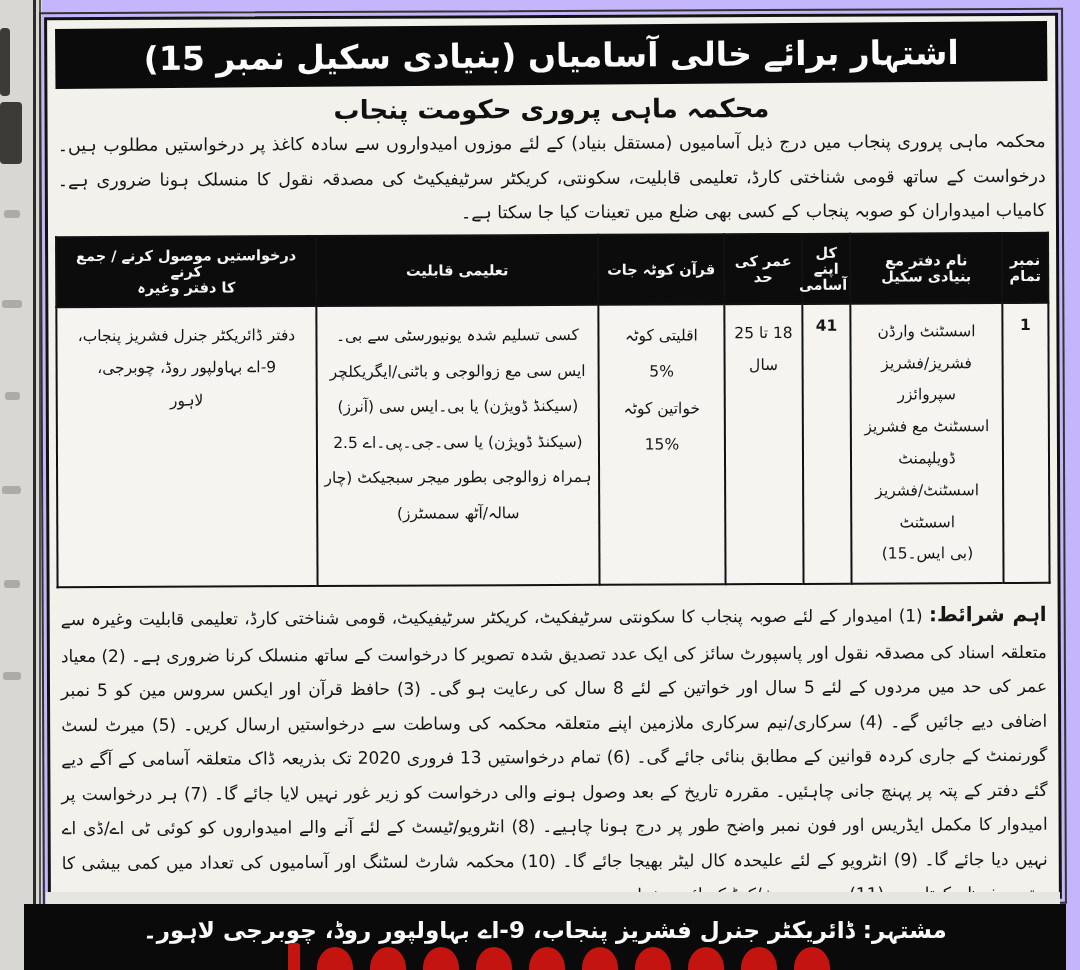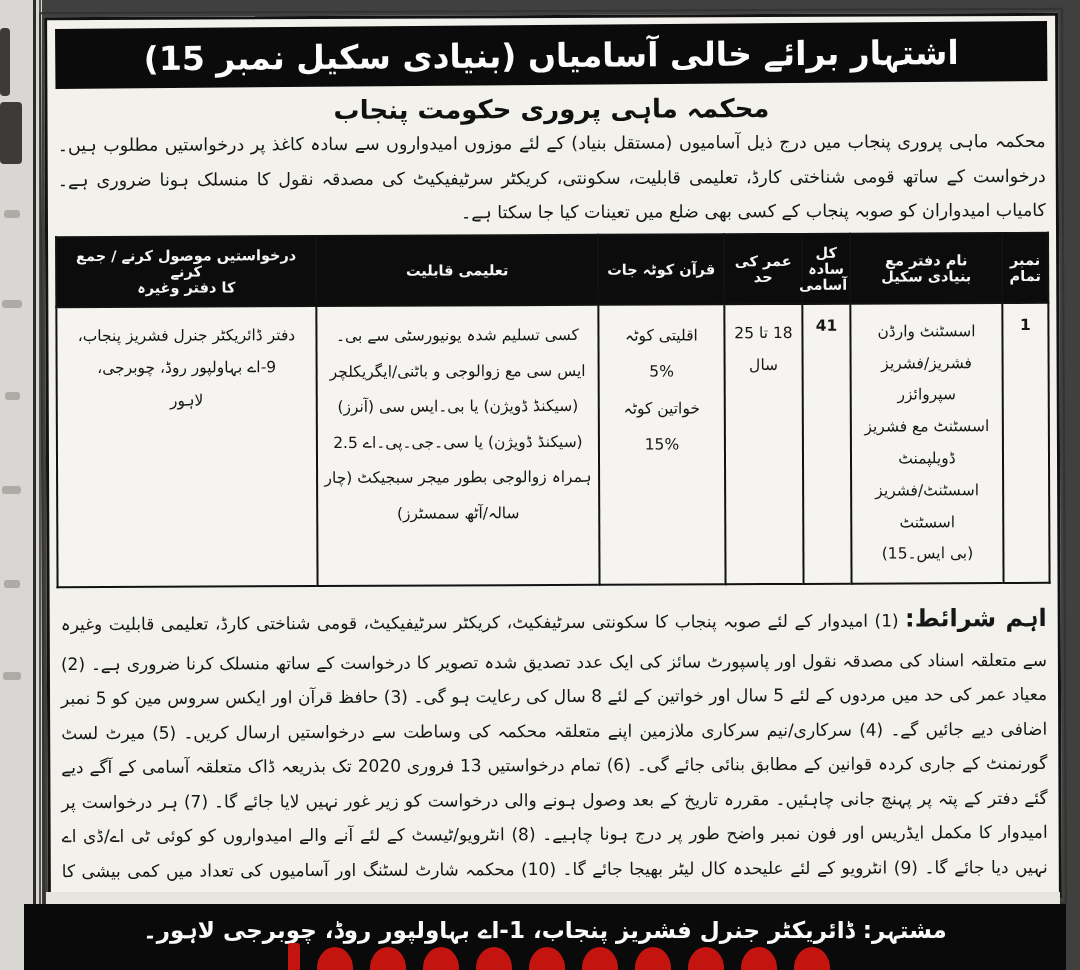--- a/index.html
+++ b/index.html
@@ -1,17 +1,17 @@
 <!DOCTYPE html>
 <html lang="ur"><head>
 <meta charset="utf-8">
 <style>
   html,body{margin:0;padding:0;background:#b9b8b4;}
   .canvas{position:relative;width:1080px;height:970px;overflow:hidden;
-    background:#cfcecا;background-color:#404040;
+    background:#cfcecا;background-color:#c4b5fd;
     font-family:"DejaVu Sans",sans-serif;color:#161616;}
   
   .edge-strip{position:absolute;left:0;top:0;width:42px;height:970px;background:#d8d7d3;}
   .frag{position:absolute;background:#3c3b38;border-radius:4px;}
   .smudge{position:absolute;background:#9d9c97;border-radius:3px;opacity:.75;}
   .col-rule{position:absolute;left:33px;top:0;width:3px;height:970px;background:#2c2b29;}
   .col-rule2{position:absolute;left:39px;top:0;width:2px;height:970px;background:#55544f;}
 
   
   .ad{position:absolute;left:46px;top:15px;width:1014px;height:886px;box-sizing:border-box;
@@ -32,21 +32,21 @@
   .ml{white-space:pre-line;}
   td.c-serial{font-weight:bold;font-size:17px;}
   td.c-posts{line-height:2.05;}
   td.c-total{font-weight:bold;font-size:17px;}
   td.c-age{line-height:2.1;font-size:16px;}
   td.c-quota{line-height:2.35;font-size:15px;}
   td.c-qual{text-align:justify;line-height:2.3;padding:10px 9px;}
   td.c-office{text-align:right;line-height:2.1;padding:10px 8px;font-size:15px;}
 
   .conds{margin:10px 4px 0;font-size:17px;line-height:2.03;text-align:justify;}
-  .conds b{font-weight:900;font-size:24px;}
+  .conds b{font-weight:900;font-size:20px;}
 
   
   .footer-band{position:absolute;left:24px;top:904px;width:1042px;height:80px;background:#0a0a0a;
     color:#fafafa;text-align:center;box-sizing:border-box;padding-top:13px;
     font-size:23px;font-weight:bold;}
   .paper-gap{position:absolute;left:46px;top:892px;width:1014px;height:12px;background:#e6e5e0;}
   .red-row{position:absolute;left:288px;top:947px;display:flex;gap:17px;align-items:flex-start;}
   .red-dot{width:36px;height:42px;background:#c41410;border-radius:50% 50% 45% 45%;}
   .red-bar{width:12px;height:48px;background:#c41410;border-radius:3px;margin-top:-4px;}
 </style>
@@ -88,21 +88,21 @@
           <col style="width:282px">
           <col>
       </colgroup>
       <thead>
         <tr>
           <th class="ml">نمبر
 تمام</th>
           <th class="ml">نام دفتر مع
 بنیادی سکیل</th>
           <th class="ml">کل
-سادہ
+اپنے
 آسامی</th>
           <th class="ml">عمر کی حد</th>
           <th class="ml">قرآن کوٹہ جات</th>
           <th class="ml">تعلیمی قابلیت</th>
           <th class="ml">درخواستیں موصول کرنے / جمع کرنے
 کا دفتر وغیرہ</th>
         </tr>
       </thead>
       <tbody>
         <tr>
@@ -129,21 +129,21 @@
       </tbody>
     </table>
 
     <p class="conds"><b>اہم شرائط:</b><span> (1) امیدوار کے لئے صوبہ پنجاب کا سکونتی سرٹیفکیٹ، کریکٹر سرٹیفیکیٹ، قومی شناختی کارڈ، تعلیمی قابلیت وغیرہ سے متعلقہ اسناد کی مصدقہ نقول اور پاسپورٹ سائز کی ایک عدد تصدیق شدہ تصویر کا درخواست کے ساتھ منسلک کرنا ضروری ہے۔ (2) معیاد عمر کی حد میں مردوں کے لئے 5 سال اور خواتین کے لئے 8 سال کی رعایت ہو گی۔ (3) حافظ قرآن اور ایکس سروس مین کو 5 نمبر اضافی دیے جائیں گے۔ (4) سرکاری/نیم سرکاری ملازمین اپنے متعلقہ محکمہ کی وساطت سے درخواستیں ارسال کریں۔ (5) میرٹ لسٹ گورنمنٹ کے جاری کردہ قوانین کے مطابق بنائی جائے گی۔ (6) تمام درخواستیں 13 فروری 2020 تک بذریعہ ڈاک متعلقہ آسامی کے آگے دیے گئے دفتر کے پتہ پر پہنچ جانی چاہئیں۔ مقررہ تاریخ کے بعد وصول ہونے والی درخواست کو زیر غور نہیں لایا جائے گا۔ (7) ہر درخواست پر امیدوار کا مکمل ایڈریس اور فون نمبر واضح طور پر درج ہونا چاہیے۔ (8) انٹرویو/ٹیسٹ کے لئے آنے والے امیدواروں کو کوئی ٹی اے/ڈی اے نہیں دیا جائے گا۔ (9) انٹرویو کے لئے علیحدہ کال لیٹر بھیجا جائے گا۔ (10) محکمہ شارٹ لسٹنگ اور آسامیوں کی تعداد میں کمی بیشی کا حق محفوظ رکھتا ہے۔ (11) جس پوسٹ/کوڈ کے لئے درخواست</span></p>
 
   </div>
 
   <div class="paper-gap"></div>
 
   <div class="footer-band" dir="rtl">
-    <span>مشتہر: ڈائریکٹر جنرل فشریز پنجاب، 1-اے بہاولپور روڈ، چوبرجی لاہور۔</span>
+    <span>مشتہر: ڈائریکٹر جنرل فشریز پنجاب، 9-اے بہاولپور روڈ، چوبرجی لاہور۔</span>
   </div>
 
   <div class="red-row">
     <div class="red-bar"></div>
     <div class="red-dot"></div>
     <div class="red-dot"></div>
     <div class="red-dot"></div>
     <div class="red-dot"></div>
     <div class="red-dot"></div>
     <div class="red-dot"></div>

